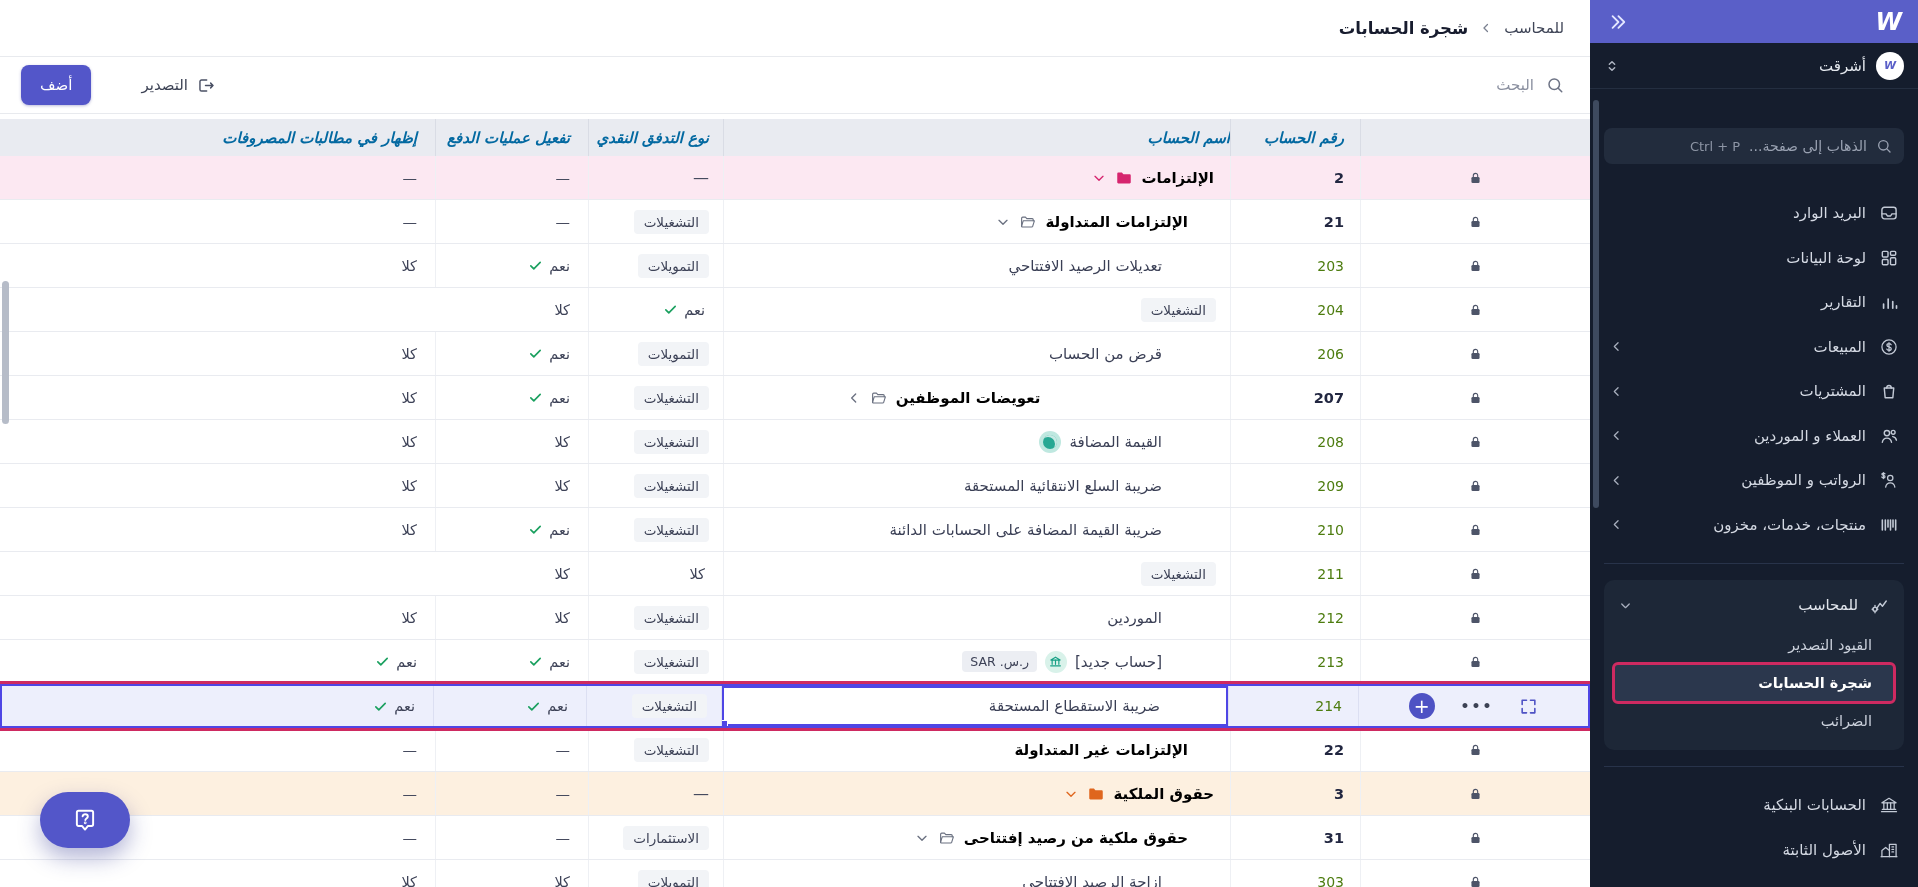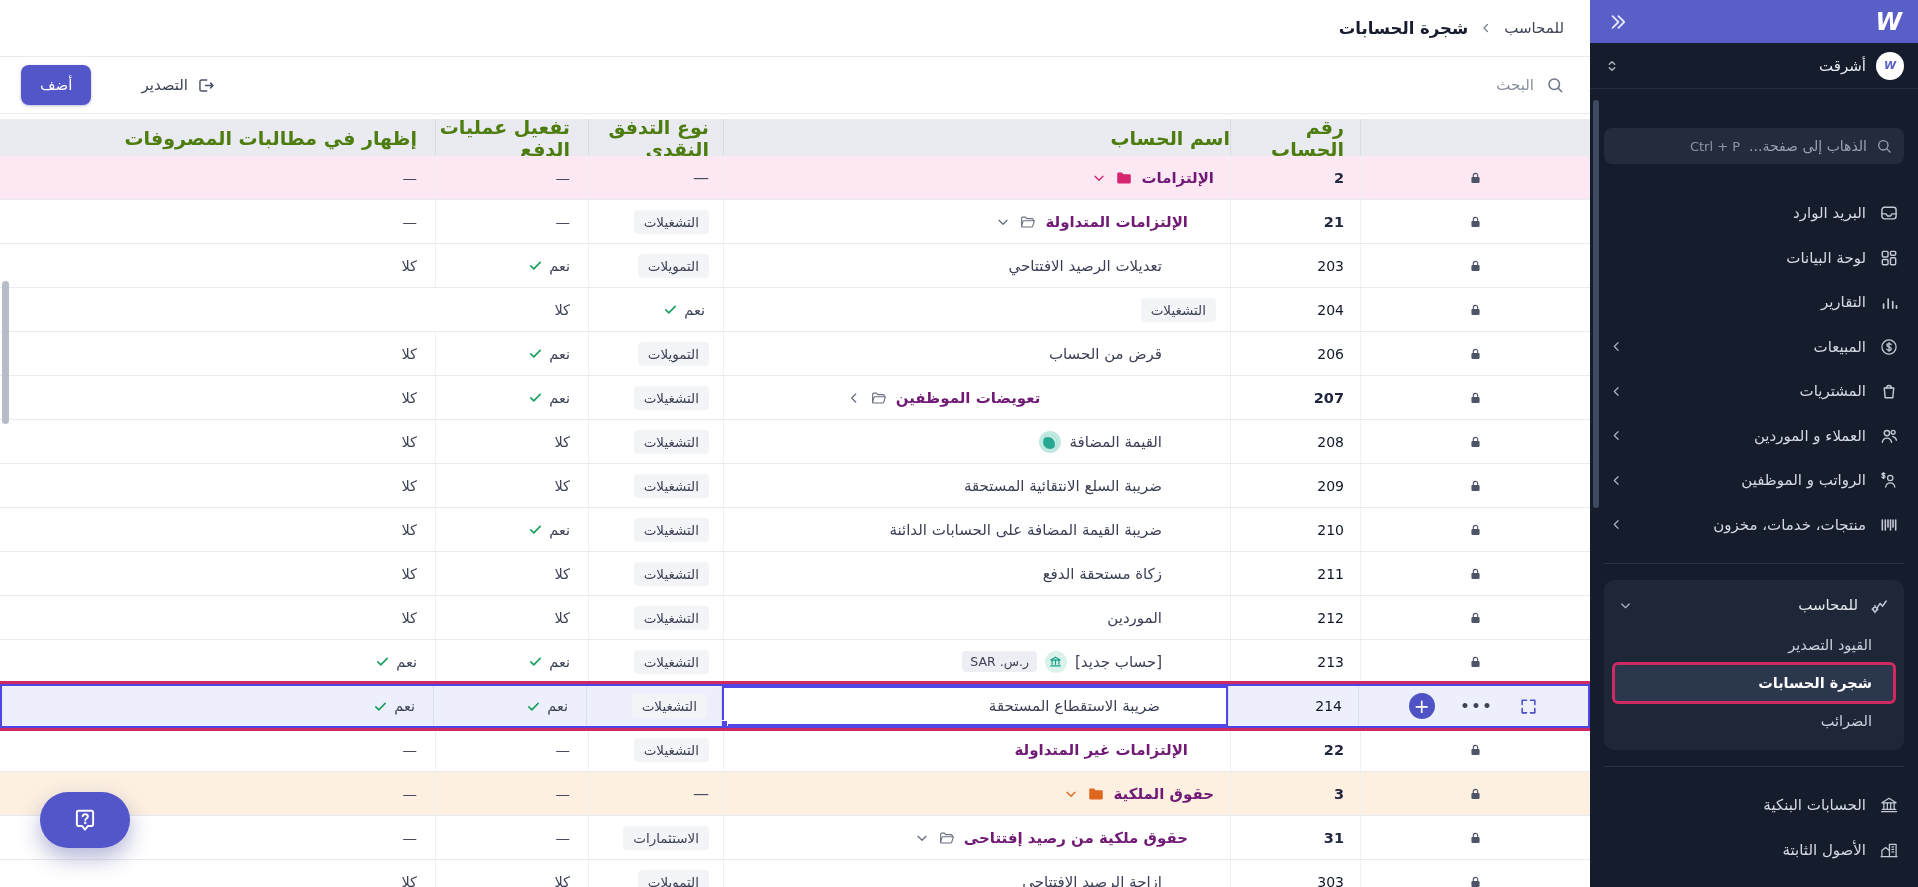--- a/index.html
+++ b/index.html
@@ -46,32 +46,32 @@
   .search-wrap input{border:0;outline:0;background:transparent;font-family:inherit;font-size:15px;color:#2c3145;width:210px;}
   .search-wrap input::placeholder{color:#8b90a0;}
   .actions{margin-inline-start:auto;display:flex;align-items:center;gap:44px;}
   .export-btn{display:flex;align-items:center;gap:8px;background:none;border:0;font-family:inherit;font-size:15px;color:#3c4254;cursor:pointer;}
   .export-btn svg{width:19px;height:19px;color:#4a5064;}
   .add-btn{background:#5356c9;color:#fff;border:0;border-radius:8px;font-family:inherit;font-size:15px;padding:11px 19px;cursor:pointer;box-shadow:0 1px 3px rgba(60,60,150,.35);}
   
   .coa{position:absolute;top:119px;right:0;width:1590px;}
   .row-grid{display:grid;grid-template-columns:230px 130px 507px 135px 153px 1fr;direction:rtl;}
   .thead{height:37px;background:#e9ebf1;}
-  .thead .cell{font-size:19px;font-weight:bold;color:#4d7c0f;border-left:1px solid #d9dce5;}
+  .thead .cell{font-size:15px;font-weight:bold;color:#0369a1;border-left:1px solid #d9dce5;font-style:italic;}
   .trow{height:44px;background:#fff;border-bottom:1px solid #e9ebf0;box-sizing:border-box;}
   .cell{display:flex;align-items:center;box-sizing:border-box;min-width:0;border-left:1px solid #eef0f4;overflow:hidden;}
   .row-grid .cell:last-child{border-left:0;}
   .c-lock{justify-content:center;}
   .lock-ic{color:#4d5468;}
   .lock-ic svg{width:15px;height:16px;}
-  .c-num{padding-right:16px;font-size:14px;color:#0f172a;}
+  .c-num{padding-right:16px;font-size:14px;color:#4d7c0f;}
   .c-num.bold{color:#222741;font-weight:bold;font-size:14.5px;}
   .c-name{gap:8px;font-size:15px;color:#3a3f55;}
   .nm{white-space:nowrap;}
-  .nm.bold{font-weight:600;color:#701a75;}
+  .nm.bold{font-weight:600;color:#000000;}
   .fold svg{width:18px;height:18px;}
   .fold.pink,.chev-t.pink{color:#d6246e;}
   .fold.orange,.chev-t.orange{color:#df661e;}
   .fold.outline,.chev-t.gray{color:#6a7080;}
   .chev-t svg{width:16px;height:16px;}
   .c-cf{padding-right:14px;}
   .badge-cf{background:#f2f4f7;border-radius:4px;padding:4px 10px;font-size:13.5px;color:#3d4257;white-space:nowrap;}
   .c-flag{padding-right:18px;gap:6px;font-size:14.5px;color:#3d4257;}
   .check-ic{color:#1aa05f;}
   .check-ic svg{width:15px;height:15px;}
@@ -625,23 +625,20 @@
             <span class="lock-ic">
               <svg viewBox="0 0 24 24">
                 <rect x="5.5" y="10.5" width="13" height="9.5" rx="2" fill="currentColor"></rect>
                 <path d="M8.5 10.5V8a3.5 3.5 0 017 0v2.5" fill="none" stroke="currentColor" stroke-width="1.8"></path>
               </svg>
             </span>
           </div>
           <div class="cell c-num">
             <span>211</span>
           </div>
-          <div class="cell c-name" style="padding-right: 68px;">
-            <span class="nm">زكاة مستحقة الدفع</span>
-          </div>
           <div class="cell c-cf">
             <span class="badge-cf">التشغيلات</span>
           </div>
           <div class="cell c-flag">
             <span>كلا</span>
           </div>
           <div class="cell c-flag">
             <span>كلا</span>
           </div>
         </div>

